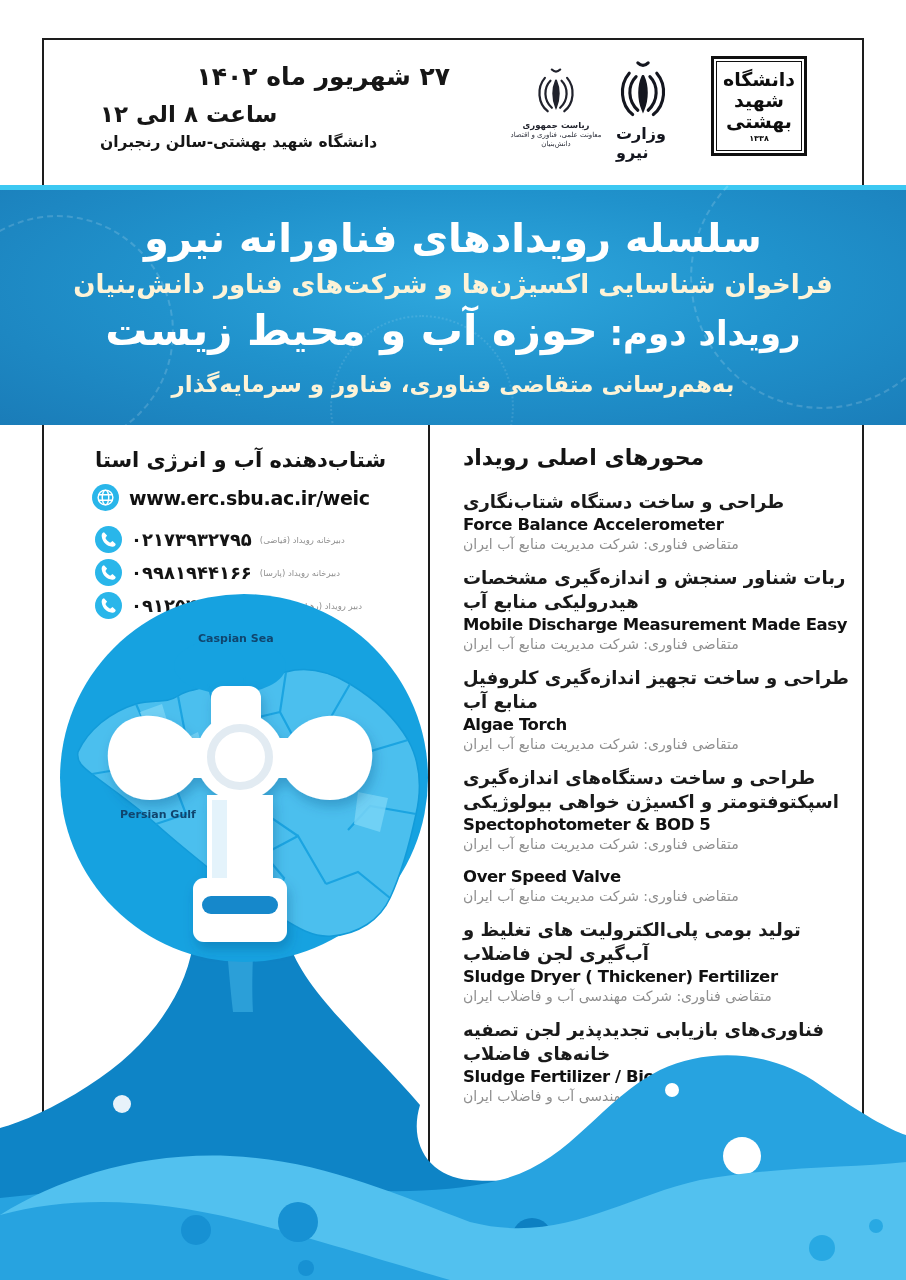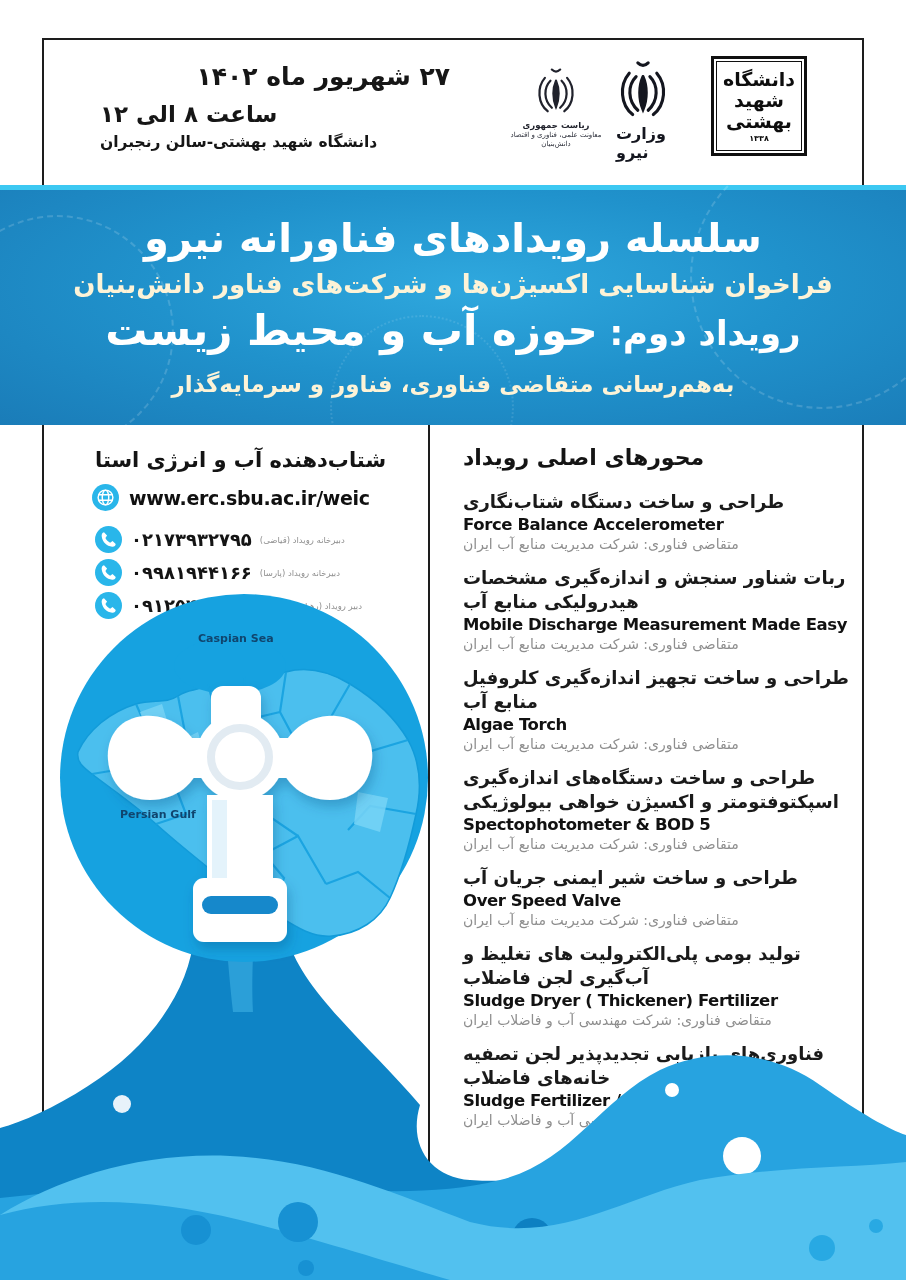--- a/index.html
+++ b/index.html
@@ -193,21 +193,20 @@
       <div class="fa">طراحی و ساخت تجهیز اندازه‌گیری کلروفیل منابع آب</div>
       <div class="en">Algae Torch</div>
       <div class="ap">متقاضی فناوری: شرکت مدیریت منابع آب ایران</div>
     </div>
     <div class="topic">
       <div class="fa">طراحی و ساخت دستگاه‌های اندازه‌گیری اسپکتوفتومتر و اکسیژن خواهی بیولوژیکی</div>
       <div class="en">Spectophotometer &amp; BOD 5</div>
       <div class="ap">متقاضی فناوری: شرکت مدیریت منابع آب ایران</div>
     </div>
     <div class="topic">
-      <div class="fa">طراحی و ساخت شیر ایمنی جریان آب</div>
       <div class="en">Over Speed Valve</div>
       <div class="ap">متقاضی فناوری: شرکت مدیریت منابع آب ایران</div>
     </div>
     <div class="topic">
       <div class="fa">تولید بومی پلی‌الکترولیت های تغلیظ و آب‌گیری لجن فاضلاب</div>
       <div class="en">Sludge Dryer ( Thickener) Fertilizer</div>
       <div class="ap">متقاضی فناوری: شرکت مهندسی آب و فاضلاب ایران</div>
     </div>
     <div class="topic">
       <div class="fa">فناوری‌های بازیابی تجدیدپذیر لجن تصفیه خانه‌های فاضلاب</div>

